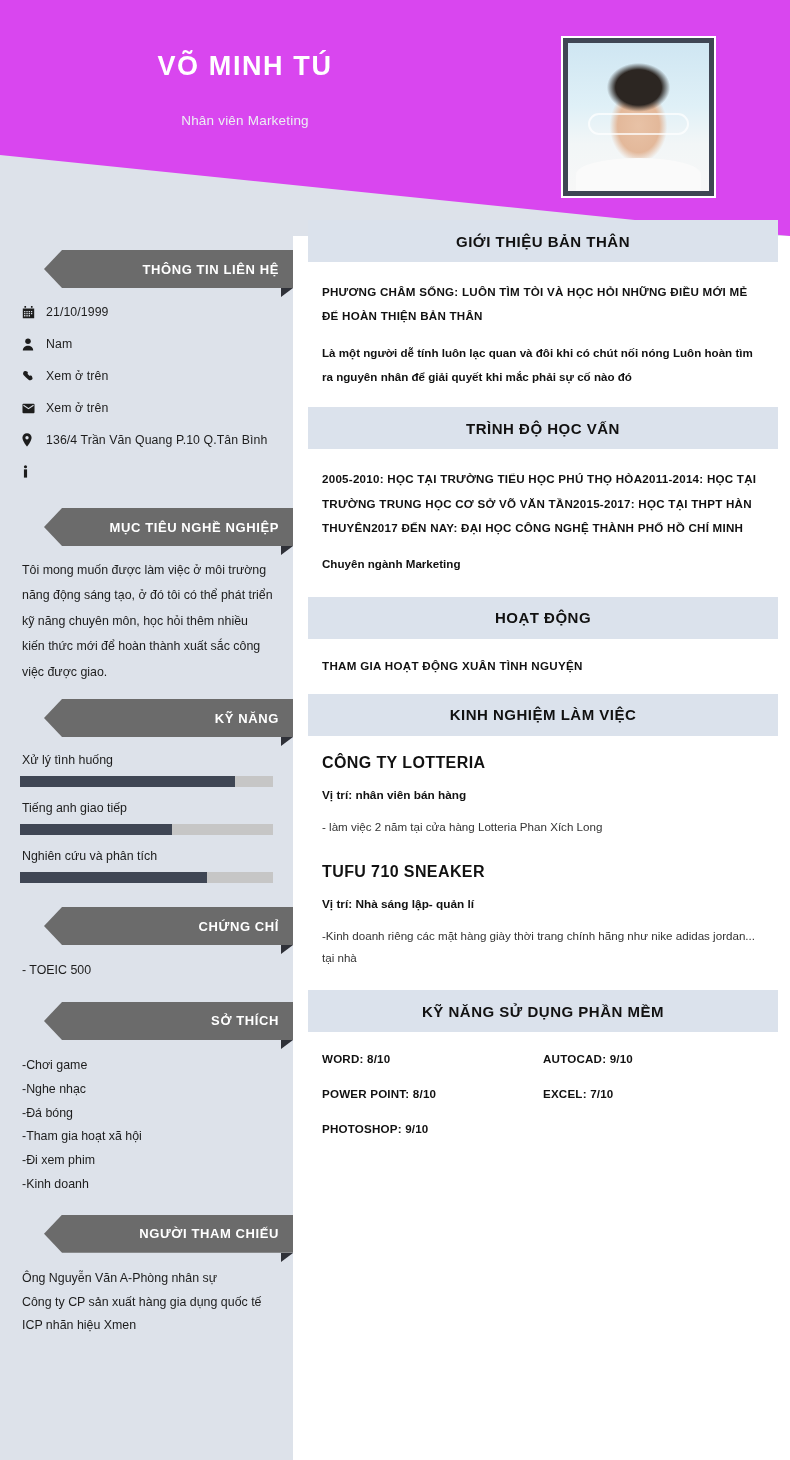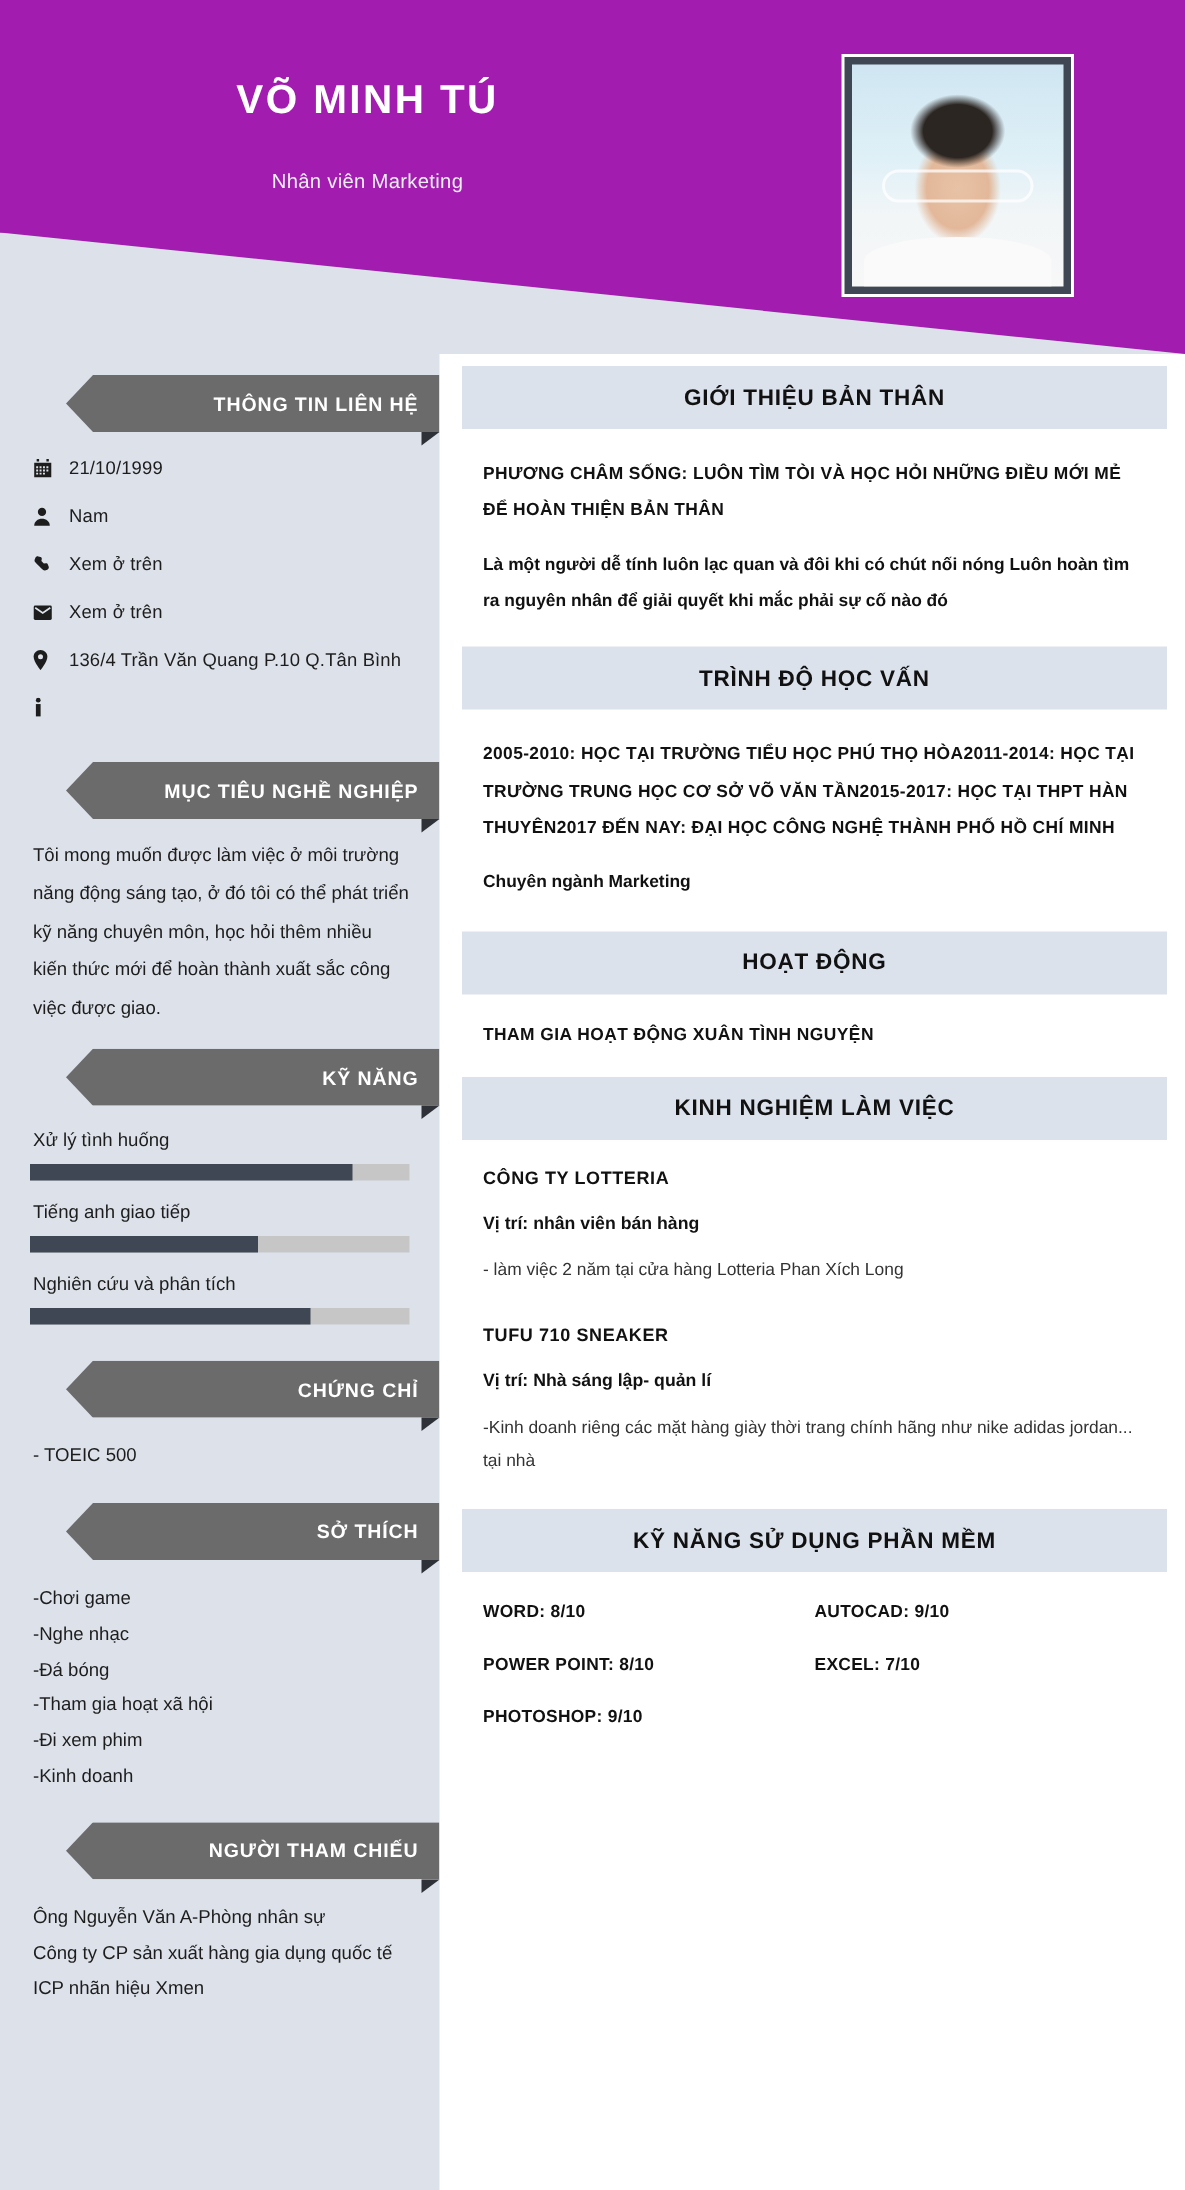--- a/index.html
+++ b/index.html
@@ -19,21 +19,21 @@
     overflow: hidden;
     background: #ffffff;
   }
 
   
   .header {
     position: absolute;
     left: 0; top: 0;
     width: 790px;
     height: 236px;
-    background: #a21caf;
+    background: #d946ef;
     overflow: hidden;
   }
   .header-diagonal {
     position: absolute;
     left: 0; top: 0;
     width: 790px;
     height: 236px;
     background: #dde2ea;
     clip-path: polygon(0 155px, 790px 236px, 790px 236px, 0 236px);
   }
@@ -188,21 +188,21 @@
     font-size: 12.4px;
     color: #1d1d1d;
     line-height: 1.95;
   }
   .simple-list { margin-top: 12px; }
   .simple-list .side-line { line-height: 1.92; }
 
   
   .main {
     position: absolute;
-    left: 308px; top: 244px;
+    left: 308px; top: 220px;
     width: 470px;
   }
   .panel { margin-bottom: 0; }
   .panel-head {
     background: #dbe2ec;
     height: 42px;
     display: flex;
     align-items: center;
     justify-content: center;
   }
@@ -224,21 +224,21 @@
   .m-para.bold { font-weight: bold; }
   .m-line {
     font-size: 11.6px;
     font-weight: bold;
     color: #111111;
     letter-spacing: .3px;
     margin: 0 0 19px 0;
   }
   .exp-block { margin-bottom: 14px; }
   .exp-title {
-    font-size: 12px;
+    font-size: 16px;
     font-weight: bold;
     color: #111111;
     letter-spacing: .4px;
     margin: 0 0 16px 0;
   }
   .exp-pos {
     font-size: 11.8px;
     font-weight: bold;
     color: #111111;
     margin: 0 0 14px 0;

